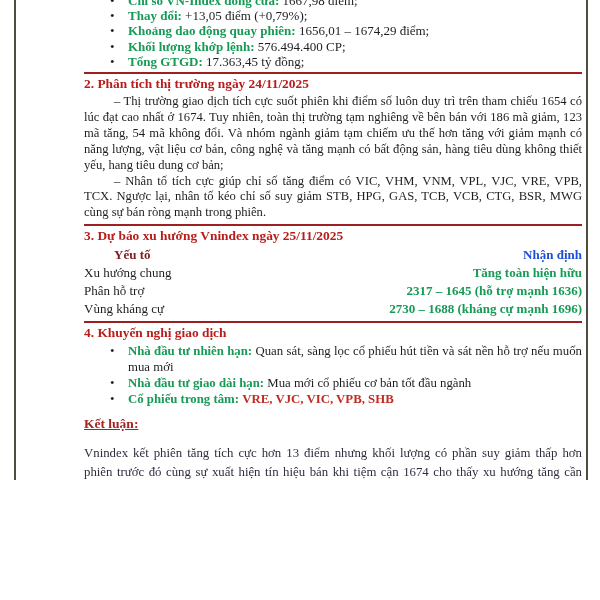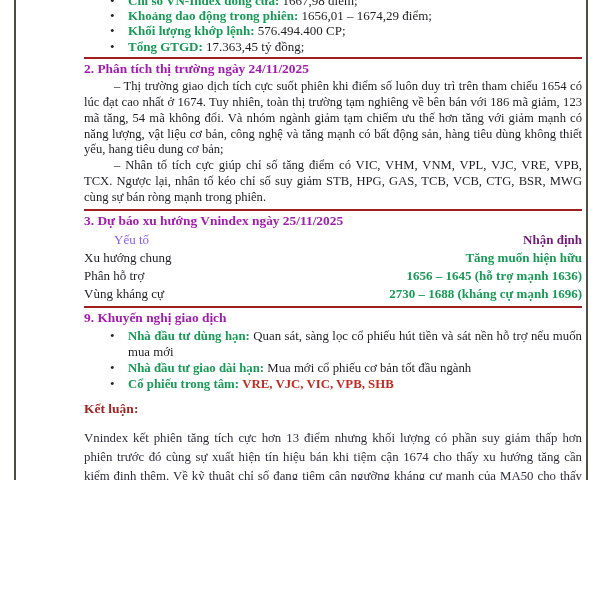--- a/index.html
+++ b/index.html
@@ -14,60 +14,64 @@
   
   ul.dotlist{list-style:none;margin:0;padding:0 0 0 44px;}
   ul.dotlist li{position:relative;font-size:13px;line-height:15.2px;}
   ul.dotlist li::before{content:"•";position:absolute;left:-18px;top:0;color:#1e1e22;font-size:13px;}
   .glabel{color:#179a56;font-weight:bold;}
   .redtxt{color:#c22a21;font-weight:bold;}
   .val{color:#1e1e22;}
 
   
   hr.divider{border:none;border-top:2px solid #9e1f1f;margin:3px 0 2px 0;}
-  .sec-heading{color:#a21caf;font-weight:bold;font-size:13.4px;line-height:16px;margin:1px 0 2px 0;}
+  .sec-heading{color:#b91c1c;font-weight:bold;font-size:13.4px;line-height:16px;margin:1px 0 2px 0;}
 
   
   .para{font-size:12.6px;line-height:15.9px;text-align:justify;margin:0;text-indent:30px;}
 
   
   .ftable{margin:1px 0 0 0;}
   .frow{display:flex;justify-content:space-between;font-size:13px;line-height:18px;}
   .frow .factor{color:#1e1e22;}
-  .frow.header .factor{color:#8b5cf6;font-weight:normal;padding-left:30px;}
-  .frow.header .assess{color:#701a75;font-weight:bold;}
+  .frow.header .factor{color:#7f1d1d;font-weight:bold;padding-left:30px;}
+  .frow.header .assess{color:#1d4ed8;font-weight:bold;}
   .frow .assess{color:#179a56;font-weight:bold;text-align:right;}
 
   
   ul.reclist{list-style:none;margin:1px 0 0 0;padding:0 0 0 44px;}
   ul.reclist li{position:relative;font-size:12.8px;line-height:16px;text-align:justify;}
   ul.reclist li::before{content:"•";position:absolute;left:-18px;top:0;color:#1e1e22;}
 
   
-  .kl-heading{color:#a32322;font-weight:bold;font-size:13.5px;
+  .kl-heading{color:#a32322;font-weight:bold;font-size:13.5px;text-decoration:underline;
               margin:8px 0 0 0;line-height:17px;}
   .kl-body{margin:12px 0 0 0;font-size:12.8px;line-height:18.8px;text-align:justify;
            color:#2e2e3e;}
 </style>
 </head>
 <body>
 
 <div id="canvas">
   <div id="border-left" class="page-border"></div>
   <div id="border-right" class="page-border"></div>
 
   <div id="content">
 
     <ul class="dotlist">
       <li>
         <span class="glabel">Chỉ số VN-Index đóng cửa:</span>
         <span class="val">1667,98 điểm;</span>
       </li>
       <li>
-        <span class="glabel">Khoảng dao động trong phiên:</span>
+        <span class="glabel">Thay đổi:</span>
+        <span class="val">+13,05 điểm (+0,79%);</span>
+      </li>
+      <li>
+        <span class="glabel">Khoảng dao động quay phiên:</span>
         <span class="val">1656,01 – 1674,29 điểm;</span>
       </li>
       <li>
         <span class="glabel">Khối lượng khớp lệnh:</span>
         <span class="val">576.494.400 CP;</span>
       </li>
       <li>
         <span class="glabel">Tổng GTGD:</span>
         <span class="val">17.363,45 tỷ đồng;</span>
       </li>
@@ -82,38 +86,38 @@
     <hr class="divider">
 
     <div class="sec-heading">3. Dự báo xu hướng Vnindex ngày 25/11/2025</div>
     <div class="ftable">
       <div class="frow header">
         <span class="factor">Yếu tố</span>
         <span class="assess">Nhận định</span>
       </div>
       <div class="frow">
         <span class="factor">Xu hướng chung</span>
-        <span class="assess">Tăng muốn hiện hữu</span>
+        <span class="assess">Tăng toàn hiện hữu</span>
       </div>
       <div class="frow">
         <span class="factor">Phân hỗ trợ</span>
-        <span class="assess">1656 – 1645 (hỗ trợ mạnh 1636)</span>
+        <span class="assess">2317 – 1645 (hỗ trợ mạnh 1636)</span>
       </div>
       <div class="frow">
         <span class="factor">Vùng kháng cự</span>
         <span class="assess">2730 – 1688 (kháng cự mạnh 1696)</span>
       </div>
     </div>
 
     <hr class="divider">
 
-    <div class="sec-heading">9. Khuyến nghị giao dịch</div>
+    <div class="sec-heading">4. Khuyến nghị giao dịch</div>
     <ul class="reclist">
       <li>
-        <span class="glabel">Nhà đầu tư dùng hạn:</span>
+        <span class="glabel">Nhà đầu tư nhiên hạn:</span>
         <span class="val">Quan sát, sàng lọc cổ phiếu hút tiền và sát nền hỗ trợ nếu muốn mua mới</span>
       </li>
       <li>
         <span class="glabel">Nhà đầu tư giao dài hạn:</span>
         <span class="val">Mua mới cổ phiếu cơ bản tốt đầu ngành</span>
       </li>
       <li>
         <span class="glabel">Cổ phiếu trong tâm:</span>
         <span class="redtxt">VRE, VJC, VIC, VPB, SHB</span>
       </li>

